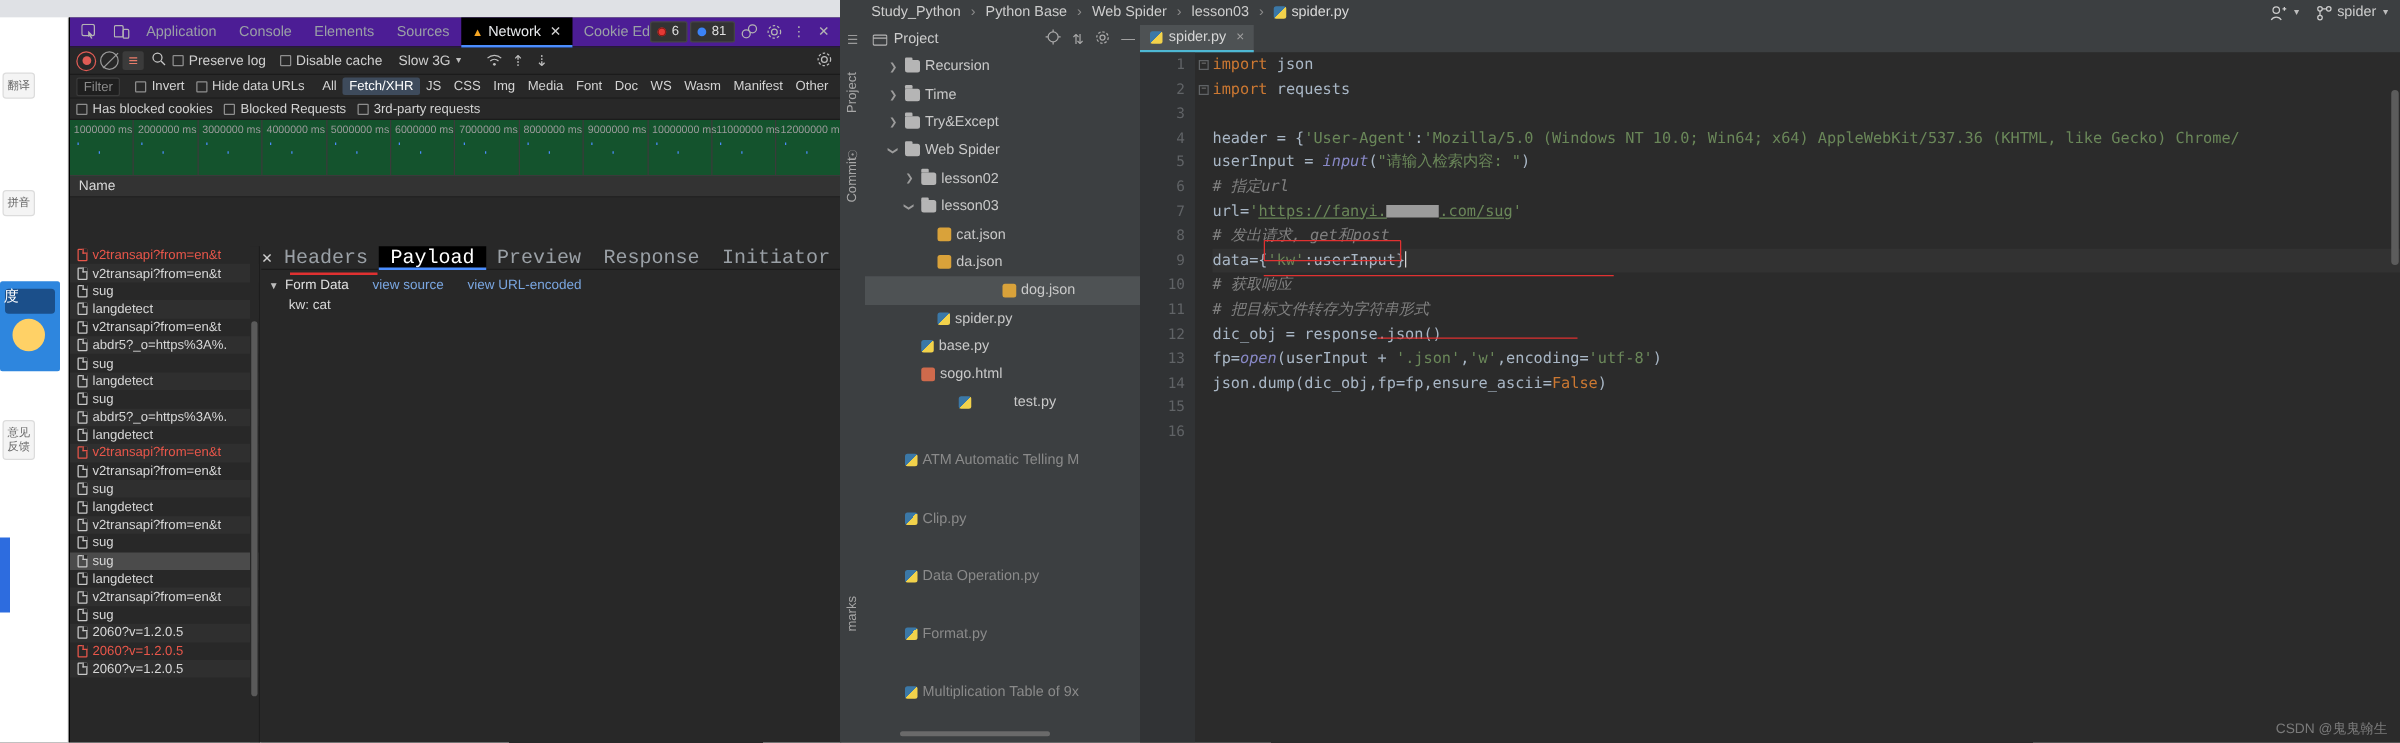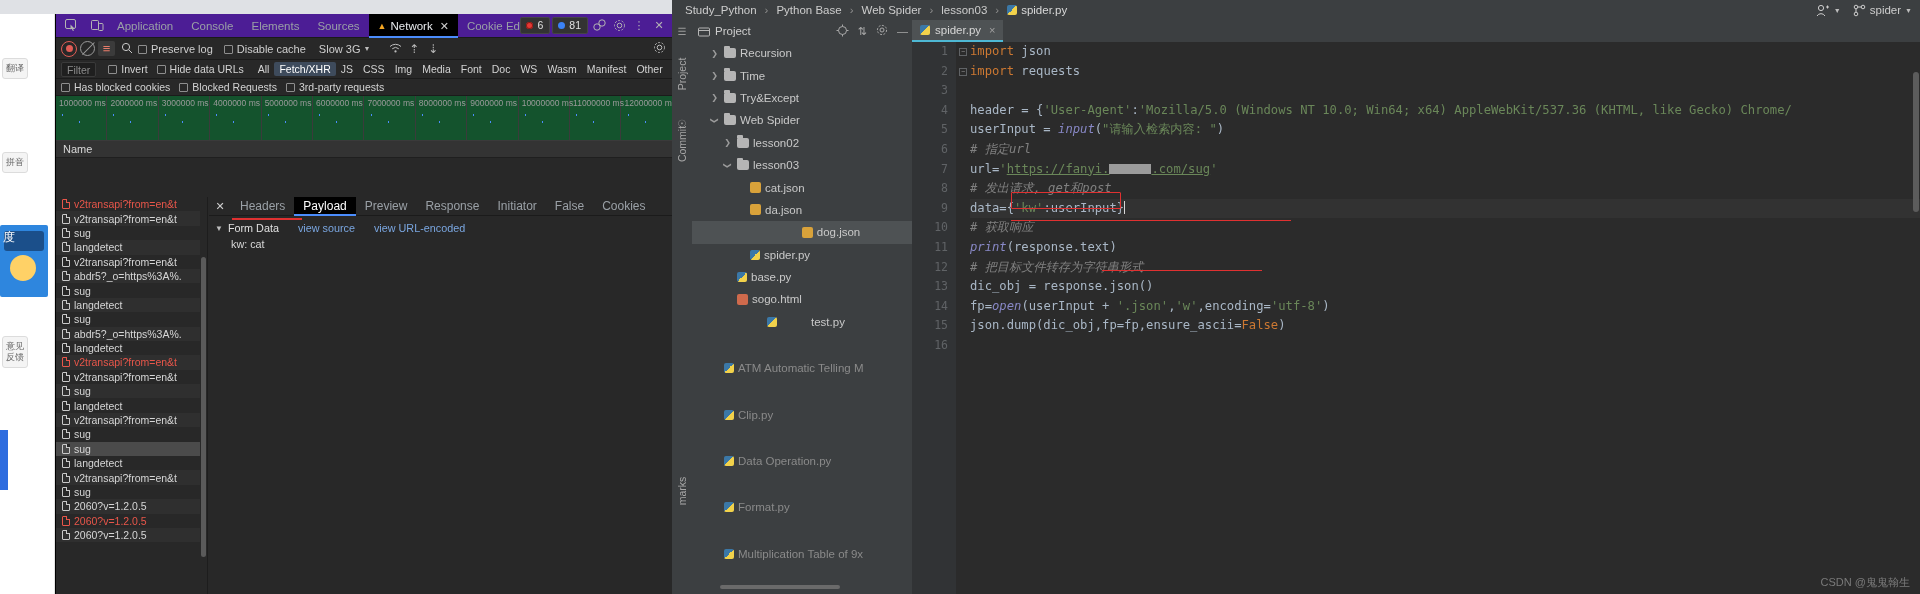--- a/index.html
+++ b/index.html
@@ -143,40 +143,40 @@
   .req-row.err .doc-ico { border-color:#e8564a; }
   .req-row.err .doc-ico:after { border-color:#e8564a; }
 
   .req-scroll { position:absolute; right:0; top:0; width:7px; bottom:0; background:#282828; }
   .req-scroll i { position:absolute; left:1px; top:60px; width:5px; height:300px; background:#5a5a5a; border-radius:3px; display:block;}
 
   
   .details { position:absolute; left:153px; top:0; right:0; bottom:0; background:#282828; }
   .det-tabs { height:19px; display:flex; align-items:center; gap:0; border-bottom:1px solid #1b1b1b; background:#282828;}
   .det-close { width:22px; text-align:center; color:#cfcfcf; font-size:11px; }
-  .det-tab { padding:0 9px; height:19px; line-height:19px; font-size:12px; color:#9aa0a6; white-space:nowrap;}
+  .det-tab { padding:0 9px; height:19px; line-height:19px; font-size:16px; color:#9aa0a6; white-space:nowrap;font-family:Liberation Mono, monospace;}
   .det-tab.active { background:#000; color:#fff; position:relative;}
   .det-tab.active:after{content:"";position:absolute;left:0;right:0;bottom:0;height:2px;background:#4b8dfd;}
   .det-body { padding:6px 0 0 0; }
   .sect-head { display:flex; align-items:center; gap:5px; font-size:10.8px; color:#e0e0e0; padding-left:6px;}
   .tri { color:#bdbdbd; font-size:8px; }
   .sect-link { color:#7aa6e0; font-size:10.8px; margin-left:14px;}
   .kvrow { font-size:10.8px; color:#d8d8d8; padding:4px 0 0 22px;}
   .kvrow .k { color:#d8d8d8; }
   .underline-red { position:absolute; left:176px; top:204px; width:70px; height:1.5px; background:#e03131;}
 
   
   .pycharm {
     position:absolute; left:672px; top:0; width:1248px; height:594px;
     background:#2b2b2b; color:#bbbbbb;
     font-family:"Liberation Sans", sans-serif;
   }
   .pc-titlebar {
     height:20px; display:flex; align-items:center; gap:0; background:#3c3f41;
-    font-size:11.5px; color:#cdcdcd; padding-left:8px; position:relative;
+    font-size:11.5px; color:#cdcdcd; padding-left:20px; position:relative;
   }
   .bc { padding:0 5px; white-space:nowrap; }
   .bc.sep { color:#8c8c8c; padding:0 3px;}
   .bc.file { color:#d8d8d8; display:flex; align-items:center; gap:4px;}
   .py-ico {
     width:10px; height:10px; border-radius:2px; flex:0 0 auto;
     background:linear-gradient(135deg,#3b78a7 0 50%, #f2d24b 50% 100%);
   }
   .pc-title-right { position:absolute; right:8px; top:0; height:20px; display:flex; align-items:center; gap:12px;}
   .chip { display:flex; align-items:center; gap:4px; font-size:11.5px; color:#cdcdcd;}
@@ -805,21 +805,20 @@
             <div class="cl"><span class="kw">import</span> json</div>
             <div class="cl"><span class="kw">import</span> requests</div>
             <div class="cl"> </div>
             <div class="cl">header = {<span class="str">'User-Agent'</span>:<span class="str">'Mozilla/5.0 (Windows NT 10.0; Win64; x64) AppleWebKit/537.36 (KHTML, like Gecko) Chrome/</span></div>
             <div class="cl">userInput = <span class="bi">input</span>(<span class="str">"请输入检索内容: "</span>)</div>
             <div class="cl"><span class="cmt"># 指定url</span></div>
             <div class="cl">url=<span class="str">'</span><span class="lnk">https://fanyi.</span><span class="redact"></span><span class="lnk">.com/sug</span><span class="str">'</span></div>
             <div class="cl"><span class="cmt"># 发出请求, get和post</span></div>
             <div class="cl cur">data={<span class="str">'kw'</span>:userInput}<span class="caret"></span></div>
             <div class="cl"><span class="cmt"># 获取响应</span></div>
-            <div class="cl"><span class="bi">print</span>(response.text)</div>
             <div class="cl"><span class="cmt"># 把目标文件转存为字符串形式</span></div>
             <div class="cl">dic_obj = response.json()</div>
             <div class="cl">fp=<span class="bi">open</span>(userInput + <span class="str">'.json'</span>,<span class="str">'w'</span>,encoding=<span class="str">'utf-8'</span>)</div>
             <div class="cl">json.dump(dic_obj,fp=fp,ensure_ascii=<span class="kw">False</span>)</div>
           </div>
 
           <div class="redbox" style="left:99px; top:150px; width:110px; height:17px;"></div>
           <div class="redline" style="left:99px; top:178px; width:280px;"></div>
           <div class="redline" style="left:190px; top:228px; width:160px;"></div>
 

